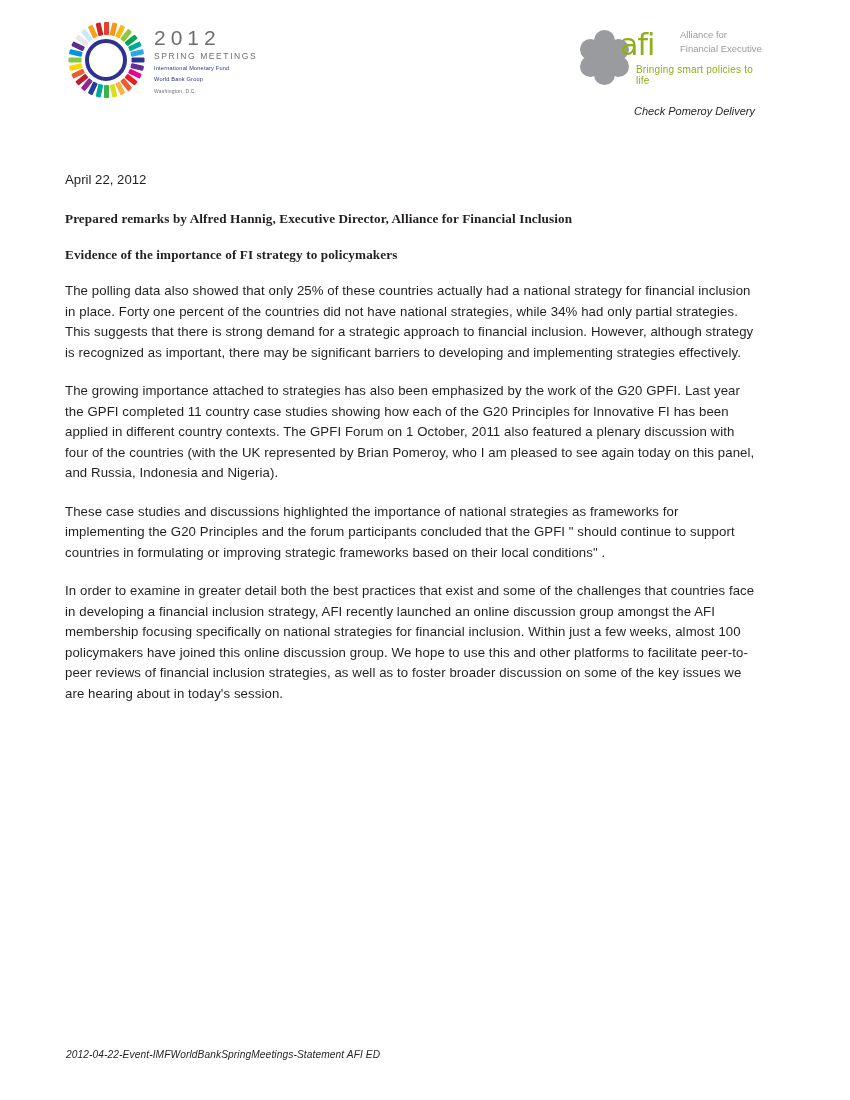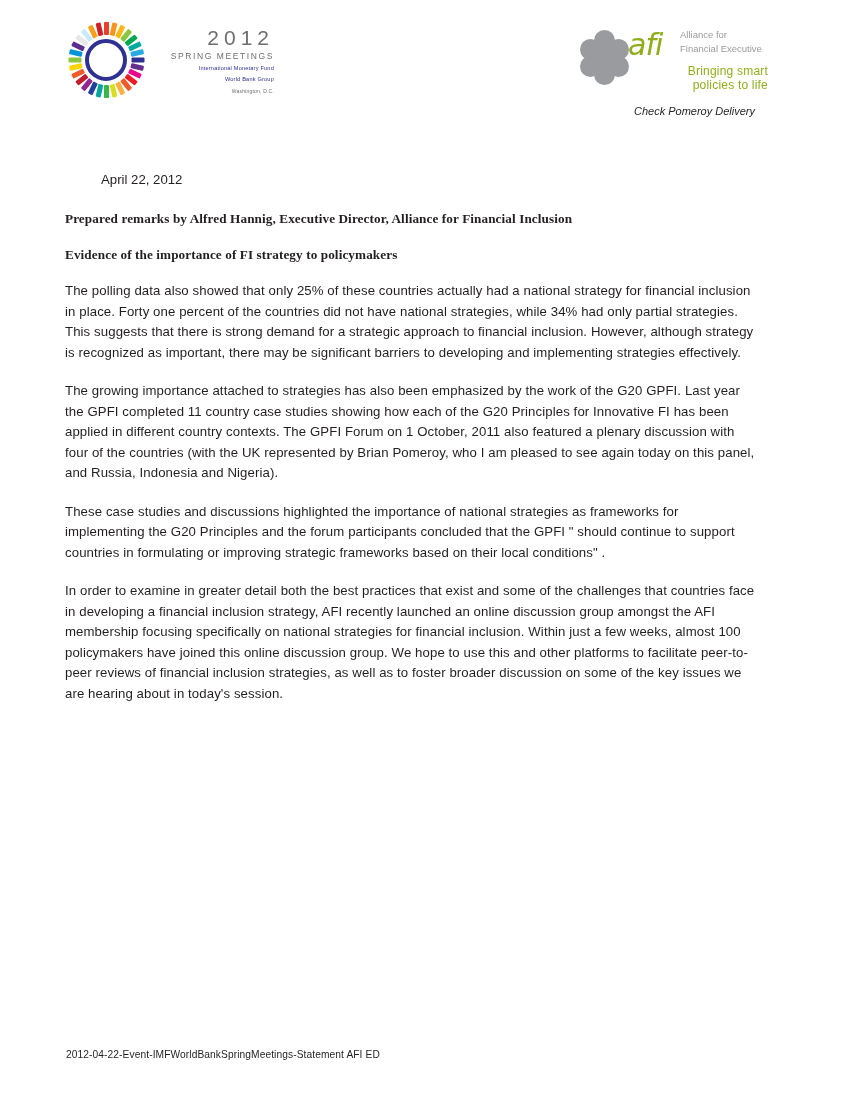--- a/index.html
+++ b/index.html
@@ -19,21 +19,20 @@
     position: relative;
     width: 850px;
     height: 1100px;
     box-sizing: border-box;
   }
 
   
   .header {
     position: relative;
     height: 130px;
-    text-align: right;
   }
   .logo-left {
     position: absolute;
     left: 68px;
     top: 22px;
     width: 200px;
     height: 78px;
   }
   .ring-wrap {
     position: absolute;
@@ -109,42 +108,41 @@
   }
   .afi-cluster span {
     position: absolute;
     width: 21px;
     height: 21px;
     border-radius: 50%;
     background: #9a9b9e;
   }
   .afi-word {
     position: absolute;
-    left: 50px;
+    left: 42px;
     top: 2px;
     font-size: 30px;
     color: #8fae1b;
     font-family: "DejaVu Sans", sans-serif;
     letter-spacing: -1px;
     line-height: 30px;
-    font-style: italic;
   }
   .afi-title {
     position: absolute;
     left: 102px;
     top: 1px;
     font-size: 9.5px;
     color: #9a9b9e;
     line-height: 11px;
   }
   .afi-tag {
     position: absolute;
-    left: 66px;
+    left: 58px;
     top: 36px;
-    font-size: 12px;
+    font-size: 10px;
     color: #8fae1b;
     letter-spacing: .2px;
   }
   .check-against {
     position: absolute;
     right: 95px;
     top: 105px;
     font-size: 11px;
     font-style: italic;
     color: #231f20;
@@ -154,21 +152,20 @@
   
   .content {
     position: absolute;
     left: 65px;
     top: 172px;
     width: 690px;
   }
   .date {
     font-size: 13.2px;
     margin-bottom: 22px;
-    margin-left: 36px;
   }
   p.para {
     font-size: 13.2px;
     line-height: 20.5px;
     margin: 0 0 18px 0;
     letter-spacing: .1px;
   }
   p.intro {
     margin-bottom: 20px;
   }
@@ -183,20 +180,21 @@
   h2.sub.tight {
     margin-top: 2px;
   }
 
   
   .footer {
     position: absolute;
     left: 66px;
     bottom: 40px;
     font-size: 10.2px;
+    font-style: italic;
     color: #231f20;
     letter-spacing: .1px;
   }
 </style>
 </head>
 <body>
 
 <div class="page">
 
   <div class="header">

